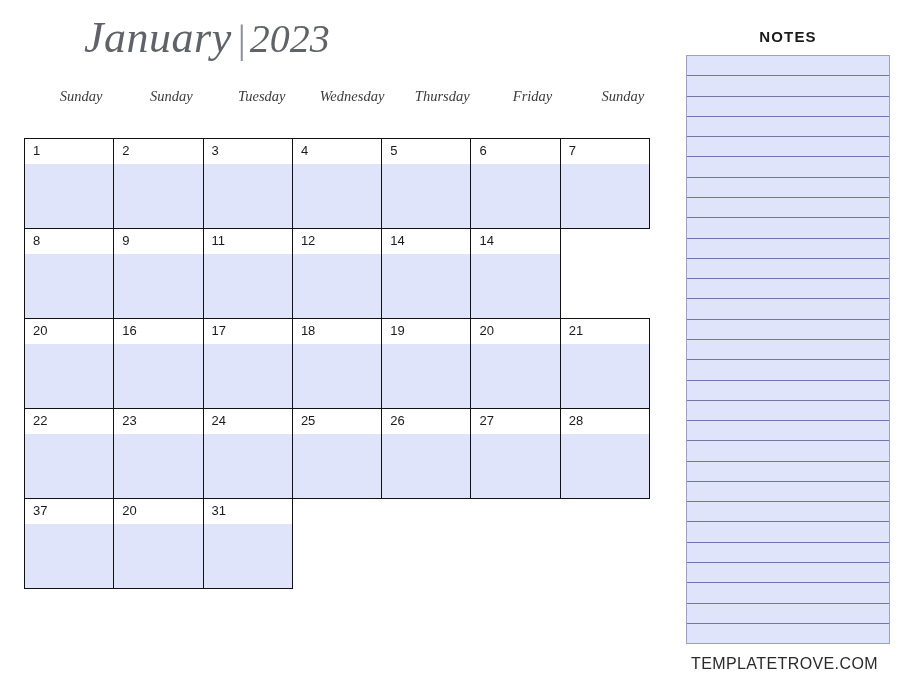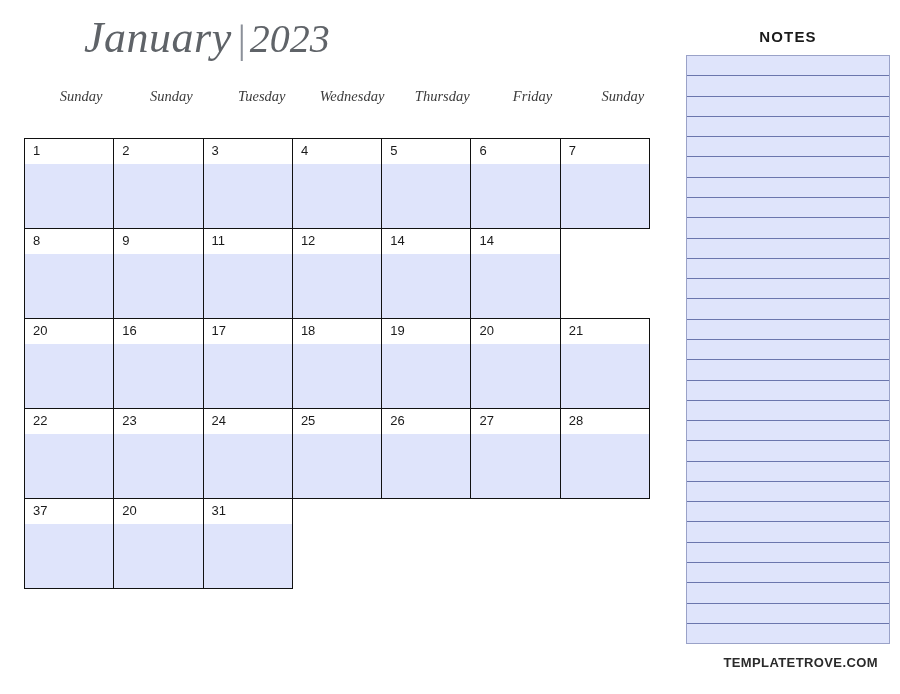--- a/index.html
+++ b/index.html
@@ -134,22 +134,22 @@
   }
   .note-line:last-child { border-bottom: none; }
 
   
   #footer {
     position: absolute;
     left: 686px;
     top: 655px;
     width: 192px;
     text-align: right;
-    font-size: 13px;
-    font-weight: bold;
+    font-size: 16px;
+    font-weight: normal;
     letter-spacing: 0.4px;
     color: #2a2a2a;
     font-family: "Liberation Sans", sans-serif;
   }
 </style>
 </head>
 <body>
 
 <div id="title-block">
   <span id="month-name">January</span>

